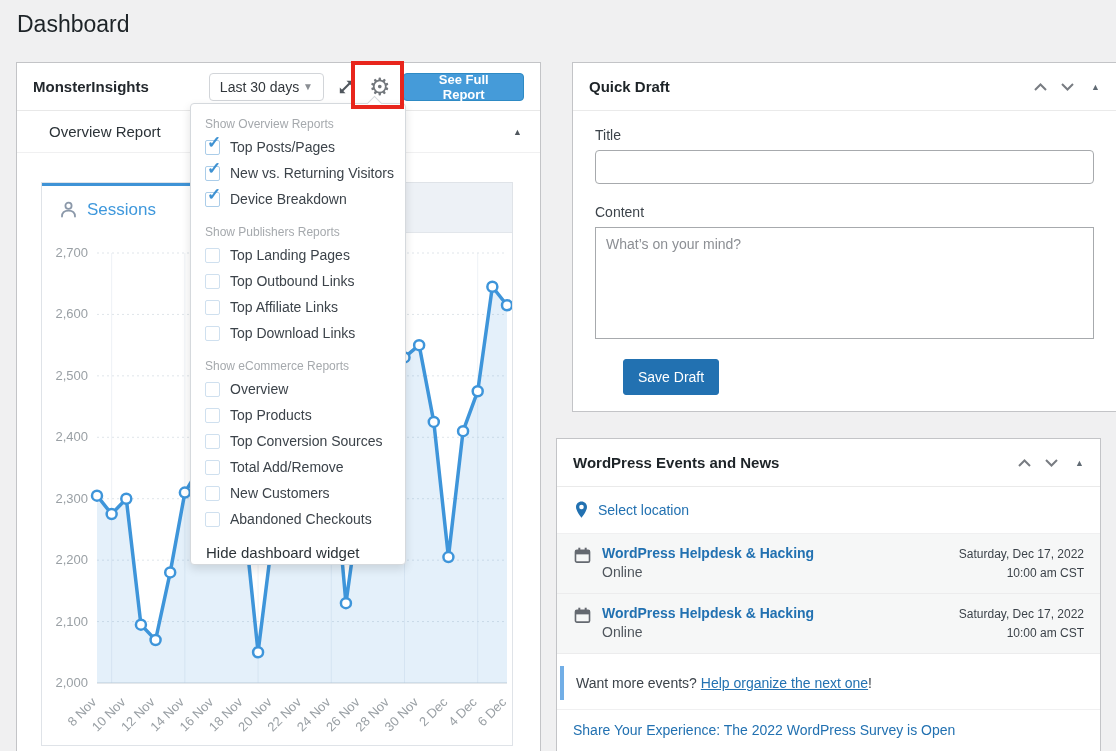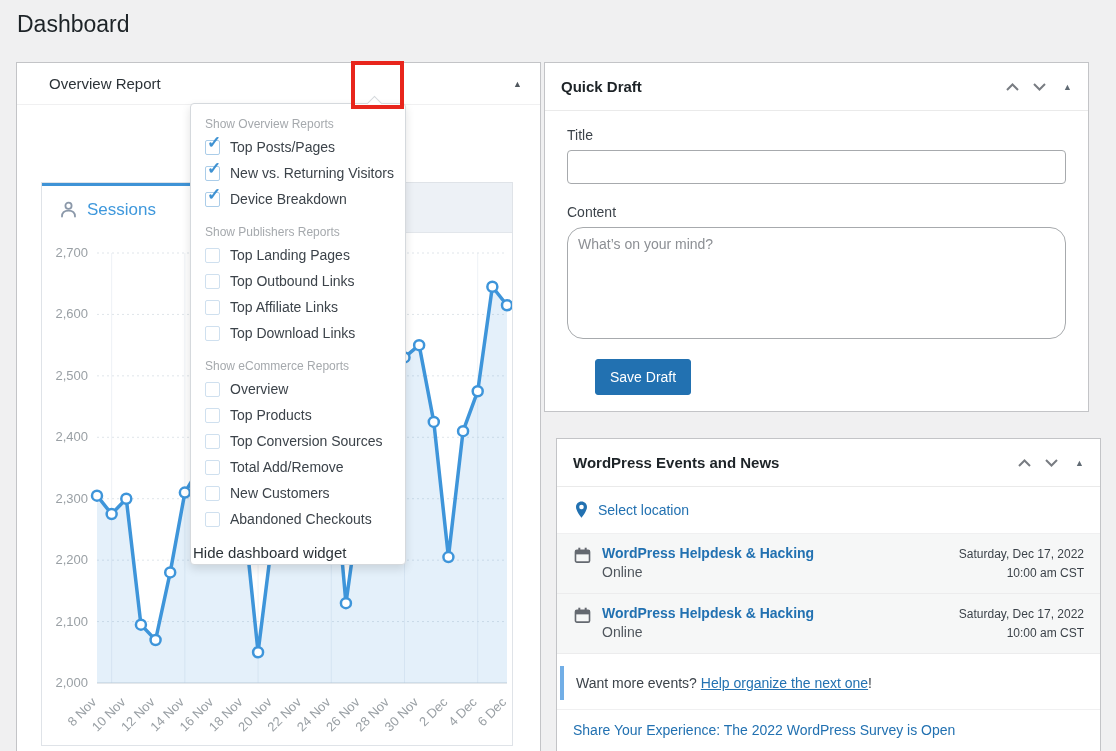--- a/index.html
+++ b/index.html
@@ -45,41 +45,41 @@
               border-left:1px solid #d5d9dd; border-top:1px solid #d5d9dd; transform:rotate(45deg); z-index:41; }
   .menu-section-label { margin:2px 0 0; height:20px; line-height:20px; padding-left:14px;
                         font-size:12px; color:#a5a9ad; }
   .menu-section-label + .menu-section-label, .menu-item + .menu-section-label { margin-top:10px; }
   .menu-item { height:26px; display:flex; align-items:center; gap:10px; padding-left:14px; cursor:pointer; }
   .menu-item-label { font-size:14px; color:#3c434a; }
   .checkbox { width:15px; height:15px; border:1px solid #cfe0ef; border-radius:2px; background:#fff;
               position:relative; flex:none; }
   .checkbox.checked { border-color:#abcdе9; border-color:#abcde9; }
   .checkmark { position:absolute; left:1px; top:-7px; color:#3f92d2; font-size:17px; font-weight:700; line-height:1; }
-  .menu-hide { margin-top:8px; height:26px; line-height:26px; padding-left:2px; font-size:15px;
+  .menu-hide { margin-top:8px; height:26px; line-height:26px; padding-left:15px; font-size:15px;
                color:#2c3338; cursor:pointer; }
 
   .red-box { position:absolute; left:351px; top:61px; width:53px; height:48px;
              border:4px solid #e8251c; z-index:50; pointer-events:none; }
 
   
-  .qd-card { left:544px; top:62px; width:545px; height:350px; }
+  .qd-card { left:572px; top:62px; width:545px; height:350px; }
   .ev-card { left:556px; top:438px; width:545px; height:330px; }
   .widget-header { height:48px; display:flex; align-items:center; padding:0 16px; border-bottom:1px solid #eaeaea; }
   .widget-header h2 { font-size:15px; font-weight:700; color:#1d2327; }
   .header-controls { margin-left:auto; display:flex; align-items:center; gap:9px; }
   .hc-btn { width:18px; height:18px; display:flex; align-items:center; justify-content:center; cursor:pointer; }
   .hc-toggle { font-size:9px; color:#606a73; cursor:pointer; margin-left:6px; }
 
   .qd-body { padding:14px 22px; }
   .qd-label { font-size:14px; color:#3c434a; margin:2px 0 7px; }
   .qd-input { width:100%; height:34px; border:1px solid #a7aaad; border-radius:4px; padding:0 10px;
               font-size:14px; font-family:inherit; color:#2c3338; }
   .qd-label2 { margin-top:20px; }
-  .qd-textarea { width:100%; height:112px; border:1px solid #a7aaad; border-radius:16px; padding:8px 10px;
+  .qd-textarea { width:100%; height:112px; border:1px solid #a7aaad; border-radius:0; padding:8px 10px;
                  font-size:14px; font-family:inherit; color:#a16207; resize:none; }
   .qd-textarea::placeholder, .qd-input::placeholder { color:#8c8f94; opacity:1; }
   .save-btn { margin-top:16px; height:36px; padding:0 14px; background:#2271b1; border:1px solid #2271b1;
               border-radius:3px; color:#fff; font-size:14px; cursor:pointer; font-family:inherit;margin-left:28px; }
 
   .ev-attend { height:47px; display:flex; align-items:center; gap:8px; padding:0 16px;
                border-bottom:1px solid #f0f0f1; font-size:14px; color:#3c434a; }
   .ev-attend .loc-link { color:#2271b1; cursor:pointer; }
   .ev-row { display:flex; padding:11px 16px; background:#f6f7f7; border-bottom:1px solid #ececed; }
   .ev-icon { flex:none; margin-right:10px; margin-top:1px; }
@@ -94,20 +94,36 @@
   .ev-footer a { font-size:14px; color:#2271b1; text-decoration:none; cursor:pointer; }
 </style>
 </head>
 <body>
 
 <div class="page">
 
   <div class="page-title">Dashboard</div>
 
   <div class="card mi-card">
+    <div class="mi-header">
+      <span class="mi-title">MonsterInsights</span>
+      <div class="mi-select">
+        <span>Last 30 days</span>
+        <span class="caret">▼</span>
+      </div>
+      <span class="icon-btn">
+        <svg width="18" height="18" viewBox="0 0 18 18">
+          <line x1="4" y1="14" x2="14" y2="4" stroke="#50575e" stroke-width="2.2"></line>
+          <path d="M9.5,2.8 L15.2,2.8 L15.2,8.5 Z" fill="#50575e"></path>
+          <path d="M2.8,9.5 L2.8,15.2 L8.5,15.2 Z" fill="#50575e"></path>
+        </svg>
+      </span>
+      <span class="mi-gear">⚙︎</span>
+      <button class="mi-btn">See Full Report</button>
+    </div>
     <div class="mi-sub">
       <span>Overview Report</span>
       <span class="tri">▲</span>
     </div>
 
     <div class="chart-card">
       <div class="tab-bar">
         <div class="tab-rest"></div>
         <div class="tab-active">
           <svg width="19" height="19" viewBox="0 0 19 19">

